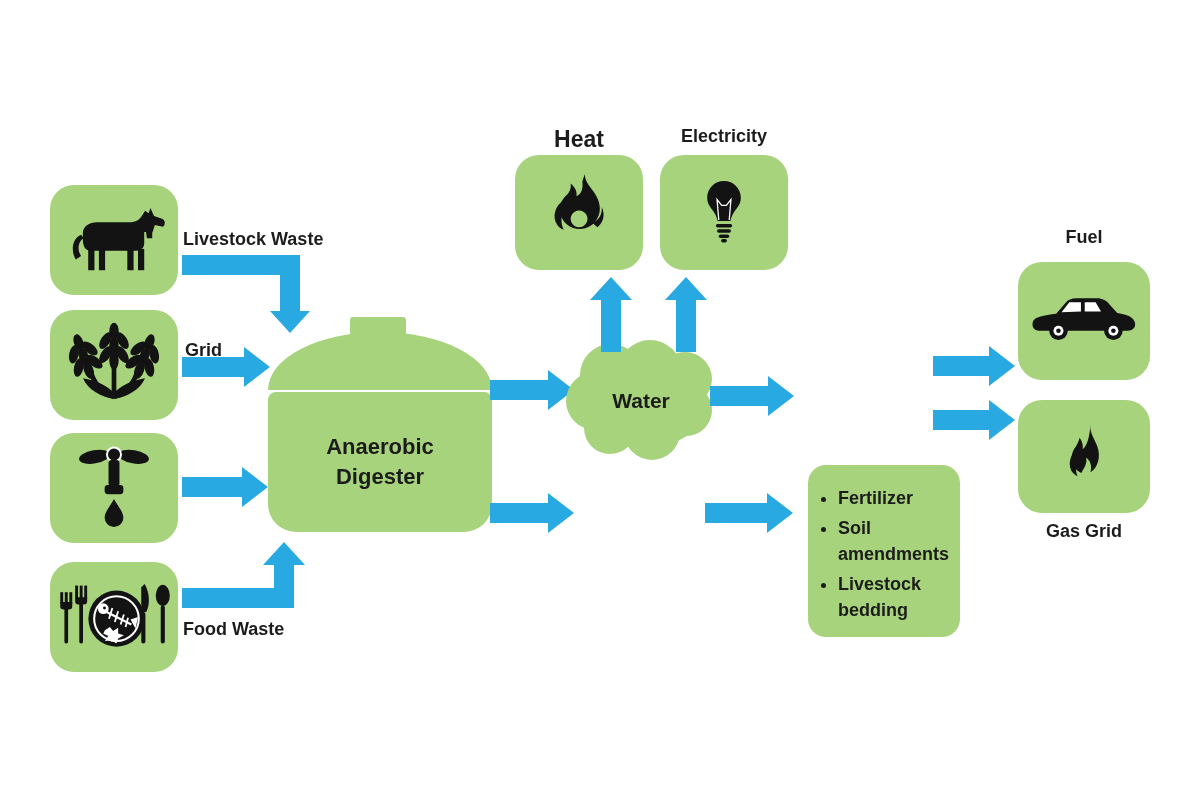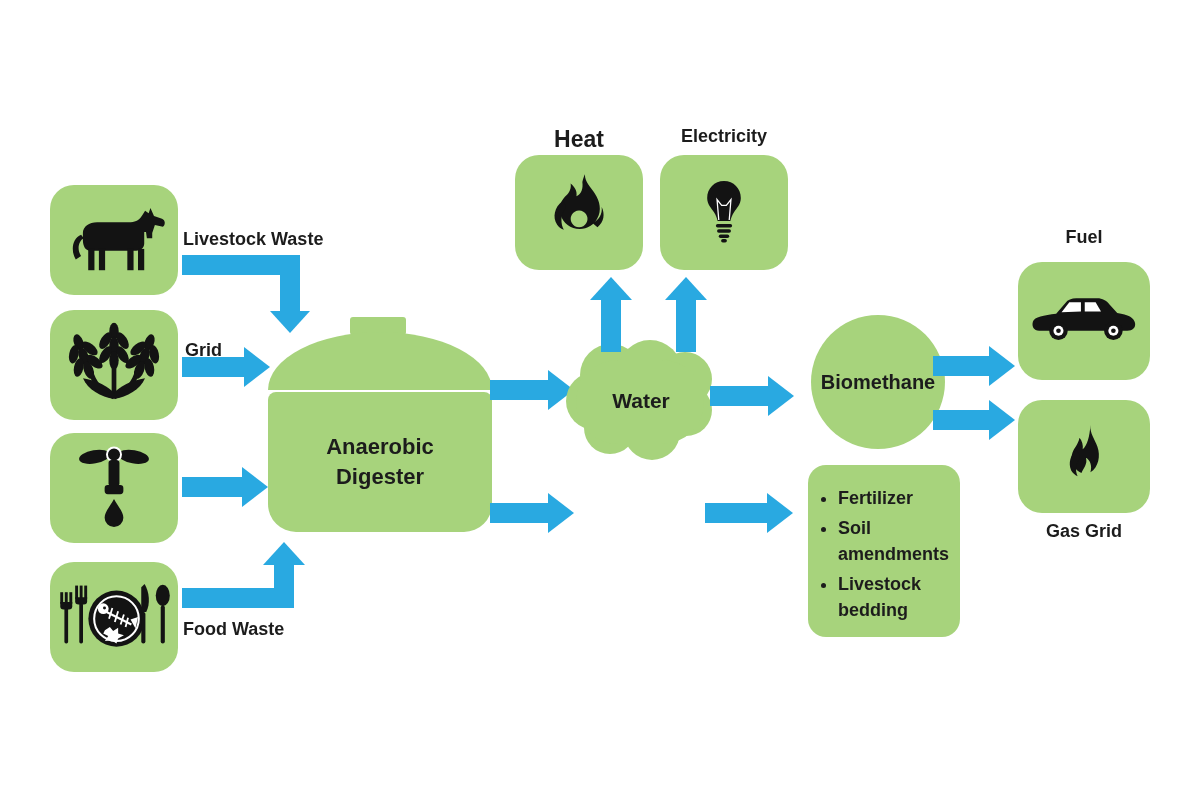--- a/index.html
+++ b/index.html
@@ -205,23 +205,20 @@
     <svg width="58" height="96" viewBox="0 0 100 122">
       <path class="icon-fill" d="M50 6 C66.5 6 79 19 79 35 C79 46 72 52 67 60 C64 65 62 69 61 75 L39 75 C38 69 36 65 33 60 C28 52 21 46 21 35 C21 19 33.5 6 50 6 Z"></path>
       <path d="M41 73 L38 38 L46 48 L54 48 L62 38 L59 73" fill="none" stroke="#ffffff" stroke-width="2.2"></path>
       <rect class="icon-fill" x="36" y="80" width="28" height="6" rx="3"></rect>
       <rect class="icon-fill" x="38" y="89" width="24" height="6" rx="3"></rect>
       <rect class="icon-fill" x="41" y="98" width="18" height="6" rx="3"></rect>
       <rect class="icon-fill" x="45" y="106" width="10" height="6" rx="3"></rect>
     </svg>
   </div>
 
-  <div class="circle" style="left:811px;top:315px;width:134px;height:134px">
-    <div class="node-text" style="font-size:20px">Biomethane</div>
-  </div>
 
   <div>
     <div class="bar" style="left:933px;top:356px;width:56px;height:20px"></div>
     <div class="tri r" style="left:989px;top:346px"></div>
   </div>
   <div>
     <div class="bar" style="left:933px;top:410px;width:56px;height:20px"></div>
     <div class="tri r" style="left:989px;top:400px"></div>
   </div>
 

